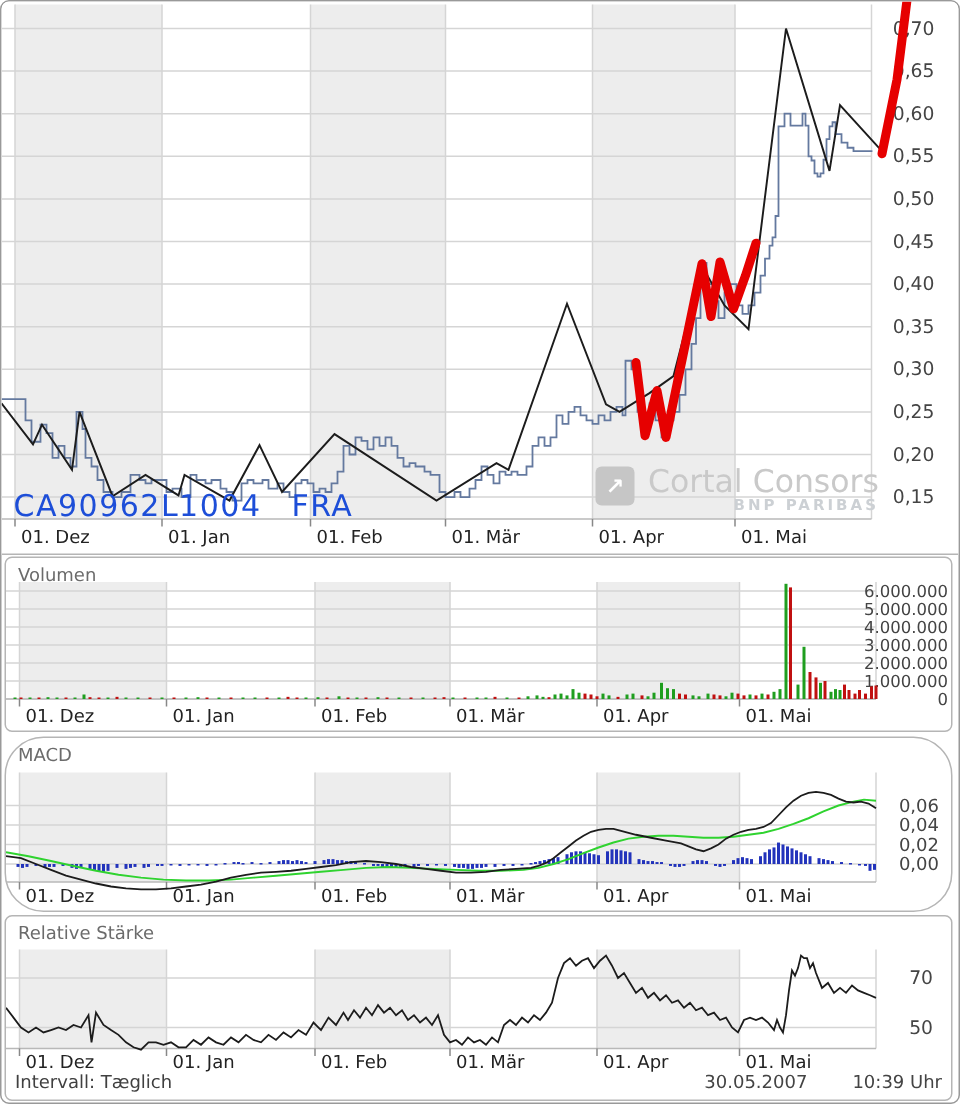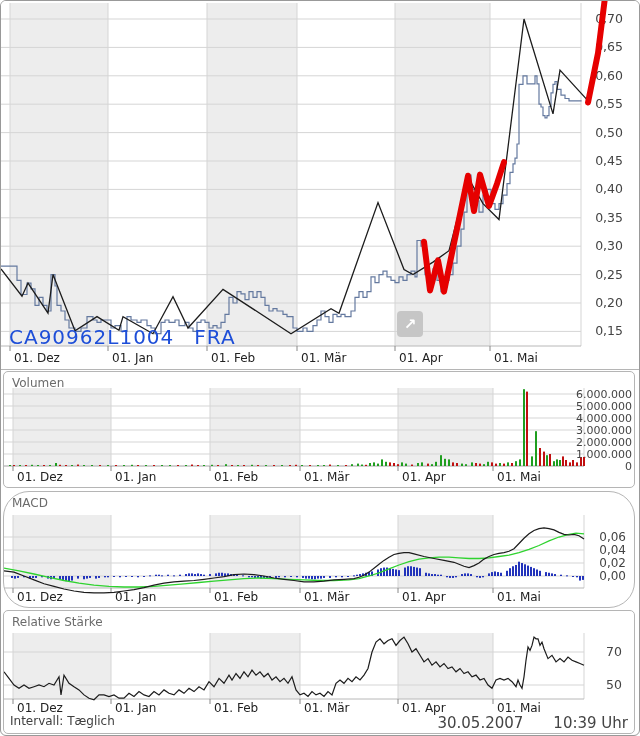--- a/index.html
+++ b/index.html
@@ -13,21 +13,21 @@
   #p-rsi{top:609px;height:122px;}
   svg{position:absolute;top:0;left:0;display:block;}
   .ptitle{position:absolute;top:4px;left:8px;font-size:12px;color:#6b6b6b;z-index:3;}
   .watermark{position:absolute;left:8px;top:324px;font-size:20px;color:#1d4ed8;letter-spacing:1px;z-index:1;white-space:nowrap;}
   .watermark .fra{margin-left:20px;}
   .brand{position:absolute;left:396px;top:310px;display:flex;gap:9px;z-index:1;align-items:flex-start;}
   .brand-icon{width:26px;height:26px;background:#c6c6c6;border-radius:4px;color:#fff;font-size:15px;font-weight:bold;display:flex;align-items:center;justify-content:center;}
   .brand-main{font-size:21px;color:#c9c9c9;line-height:20px;white-space:nowrap;}
   .brand-sub{font-size:10px;font-weight:bold;color:#ccd0d4;letter-spacing:2px;text-align:right;margin-top:1px;}
   .footer-left{position:absolute;left:6px;top:103px;font-size:12px;color:#404040;z-index:3;}
-  .footer-right{position:absolute;right:6px;top:103px;font-size:15px;color:#444;z-index:3;white-space:nowrap;}
+  .footer-right{position:absolute;right:6px;top:103px;font-size:12px;color:#444;z-index:3;white-space:nowrap;}
   .footer-right .t{margin-left:30px;}
 </style>
 </head>
 <body>
 
 <div class="chart-root">
 
   <div class="panel panel-main">
     <svg id="svg-main" width="638" height="368">
         <rect x="9" y="2" width="98" height="343" fill="#ededed"></rect>
@@ -80,20 +80,24 @@
         <path d="M0 265.1 H16 V279.3 H20 V293.5 H26 V282.1 H30 V287.8 H34 V304.3 H38 V296.3 H42 V304.3 H46 V310.0 H50 V273.6 H54 V285.0 H56 V304.3 H60 V310.0 H64 V319.0 H68 V327.0 H74 V330.4 H80 V327.0 H86 V315.6 H92 V319.0 H96 V321.3 H100 V319.0 H106 V319.0 H110 V327.0 H114 V324.7 H120 V330.4 H126 V315.6 H130 V319.0 H136 V321.3 H140 V319.0 H146 V324.7 H150 V327.0 H154 V332.7 H160 V321.3 H164 V319.0 H168 V321.3 H174 V319.0 H178 V324.7 H184 V321.3 H188 V327.0 H192 V330.4 H196 V321.3 H200 V319.0 H204 V321.3 H208 V327.0 H212 V324.7 H216 V327.0 H220 V321.3 H224 V313.4 H228 V296.3 H232 V302.0 H236 V290.6 H240 V292.9 H244 V298.6 H248 V290.6 H252 V296.3 H256 V290.6 H260 V296.3 H264 V304.3 H268 V310.0 H272 V307.7 H276 V310.0 H282 V313.4 H286 V315.6 H292 V327.0 H296 V330.4 H302 V327.0 H306 V330.4 H312 V324.7 H316 V319.0 H320 V310.0 H324 V315.6 H328 V321.3 H332 V313.4 H336 V315.6 H340 V313.4 H344 V315.6 H350 V310.0 H354 V296.3 H358 V290.6 H362 V296.3 H366 V290.6 H370 V275.9 H374 V281.6 H378 V273.6 H382 V270.2 H386 V275.9 H390 V279.3 H394 V281.6 H398 V275.9 H402 V279.3 H406 V273.6 H410 V270.2 H414 V275.9 H416 V239.5 H420 V245.2 H424 V273.6 H428 V285.0 H432 V267.9 H436 V279.3 H440 V290.6 H444 V279.3 H448 V273.6 H452 V262.2 H456 V245.2 H460 V228.2 H463 V211.1 H466 V174.2 H470 V188.4 H474 V199.8 H478 V211.1 H482 V194.1 H486 V188.4 H490 V202.6 H494 V208.3 H498 V202.6 H502 V194.1 H506 V182.7 H509 V171.4 H512 V162.8 H514 V157.2 H516 V143.0 H518 V83.3 H522 V74.8 H526 V82.8 H530 V82.8 H534 V74.8 H536 V82.8 H538 V103.2 H540 V106.0 H542 V114.6 H544 V116.8 H546 V114.6 H548 V105.5 H550 V91.8 H552 V83.3 H554 V80.5 H556 V88.4 H560 V94.1 H564 V97.5 H568 V99.8 H574 V99.8 H580 V100.4" fill="none" stroke="#64799f" stroke-width="1.2"></path>
         <polyline points="0.0,267.9 21.0,295.2 27.0,282.1 47.0,312.2 52.0,273.6 74.0,329.8 96.0,315.6 118.0,329.3 122.0,315.6 152.0,332.7 172.0,295.8 187.0,327.0 222.0,288.4 290.0,332.7 330.0,307.7 338.0,312.2 377.0,201.5 403.0,268.5 412.0,273.6 432.0,261.1 448.0,249.7 467.0,176.5 482.0,202.6 498.0,218.5 523.0,18.0 552.0,112.9 559.0,69.1 588.0,100.9" fill="none" stroke="#1c1c1c" stroke-width="1.3"></polyline>
         <polyline points="423.0,240.7 429.0,289.5 437.0,259.4 443.0,290.6 467.0,174.8 473.0,210.0 479.0,173.6 488.0,204.9 496.0,182.7 503.0,161.1" fill="none" stroke="#e60000" stroke-width="6" stroke-linejoin="round" stroke-linecap="round"></polyline>
         <polyline points="587.0,101.5 597.0,52.1 604.0,-3.6" fill="none" stroke="#e60000" stroke-width="6" stroke-linejoin="round" stroke-linecap="round"></polyline>
       </svg>
     <div class="watermark">
       <span>CA90962L1004</span><span class="fra">FRA</span>
     </div>
     <div class="brand">
       <div class="brand-icon">↗</div>
+      <div class="brand-words">
+        <div class="brand-main">Cortal Consors</div>
+        <div class="brand-sub">BNP PARIBAS</div>
+      </div>
     </div>
   </div>
 
   <div class="panel panel-sub" id="p-vol">
     <div class="ptitle">Volumen</div>
     <svg id="svg-vol" width="630" height="113">
         <rect x="9" y="16" width="98" height="78" fill="#ededed"></rect>
         <rect x="206" y="16" width="90" height="78" fill="#ededed"></rect>
         <rect x="394" y="16" width="95" height="78" fill="#ededed"></rect>
         <line x1="9" y1="16" x2="9" y2="94" stroke="#d5d5d5" stroke-width="1"></line>

